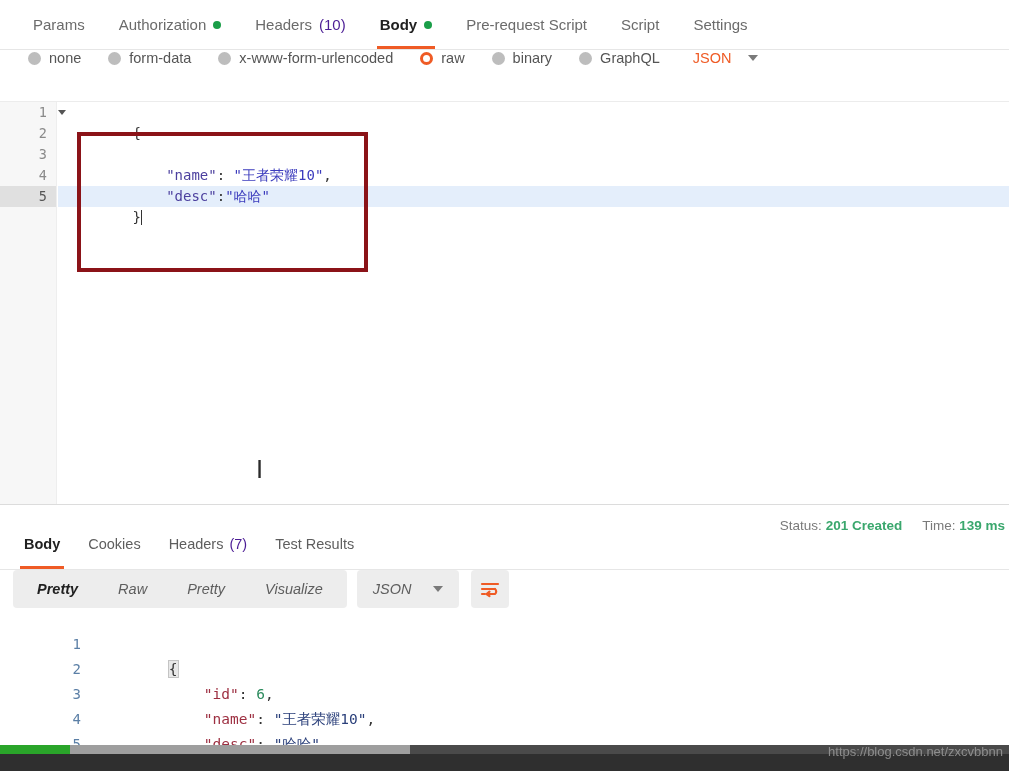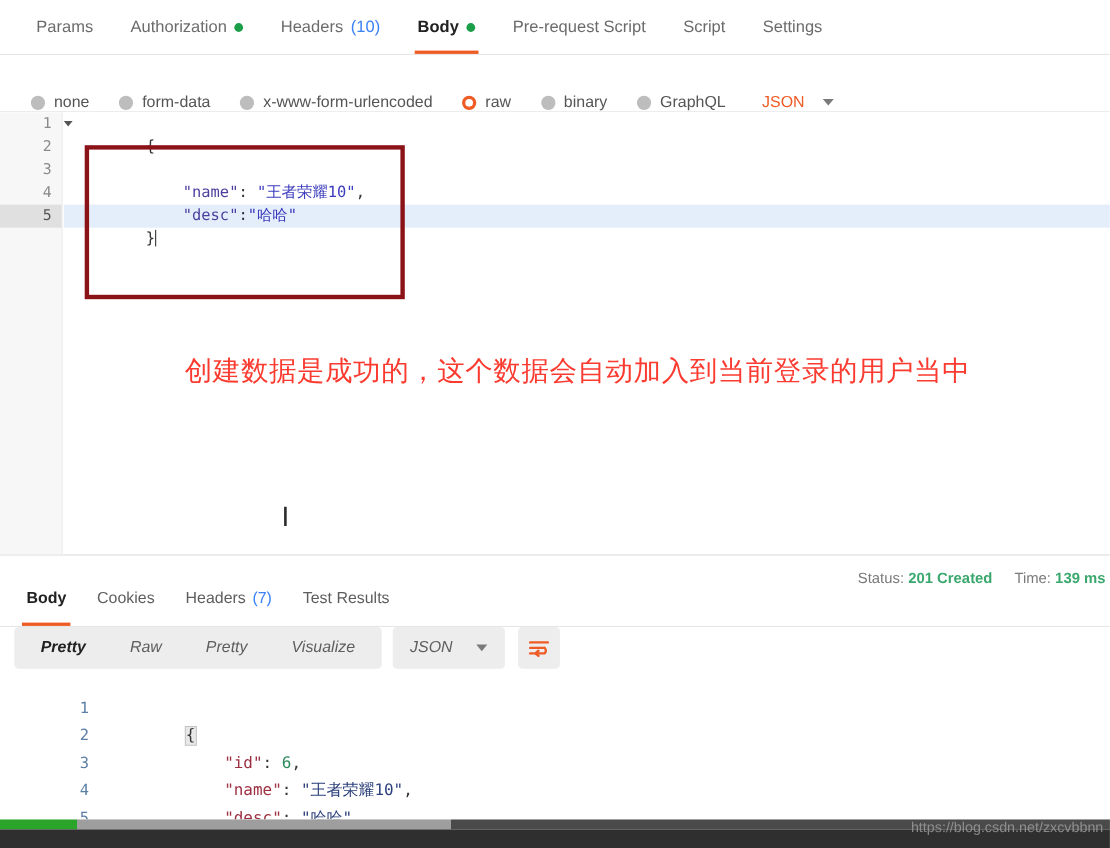--- a/index.html
+++ b/index.html
@@ -36,29 +36,29 @@
   .req-tab.active { color: #212121; font-weight: bold; }
   .req-tab.active::after {
     content: ""; position: absolute;
     left: 14px; right: 14px; bottom: 0; height: 3px;
     background: #ef5b25;
   }
   .dot-green {
     width: 8px; height: 8px; border-radius: 50%;
     background: #1a9e48; display: inline-block;
   }
-  .count-green { color: #3b82f6; }
+  .count-green { color: #4c1d95; }
 
   
   .body-type-row {
     position: absolute; left: 0; top: 50px;
     width: 1009px; height: 52px;
     background: #ffffff;
     border-bottom: 1px solid #ececec;
-    display: flex; align-items: flex-end;
+    display: flex; align-items: flex-start;
     padding-left: 28px;
   }
   .radio-opt {
     display: flex; align-items: center; gap: 8px;
     margin-right: 27px;
     font-size: 14.5px; color: #555555;
     cursor: pointer; white-space: nowrap;
   }
   .radio-dot {
     width: 13px; height: 13px; border-radius: 50%;
@@ -388,21 +388,20 @@
       <div class="code-line">
         <span class="tok-punct">    </span><span class="tok-key">"desc"</span><span class="tok-punct">:</span><span class="tok-str">"哈哈"</span>
       </div>
       <div class="code-line active-line">
         <span class="tok-punct">}</span><span class="caret-bar"></span>
       </div>
     </div>
   </div>
 
   <div class="anno-box"></div>
-  <div class="anno-text">创建数据是成功的，这个数据会自动加入到当前登录的用户当中</div>
   <div class="mouse-caret">I</div>
 
   <div class="resp-tabbar">
     <div class="resp-tab active">
       <span>Body</span>
     </div>
     <div class="resp-tab">
       <span>Cookies</span>
     </div>
     <div class="resp-tab">

